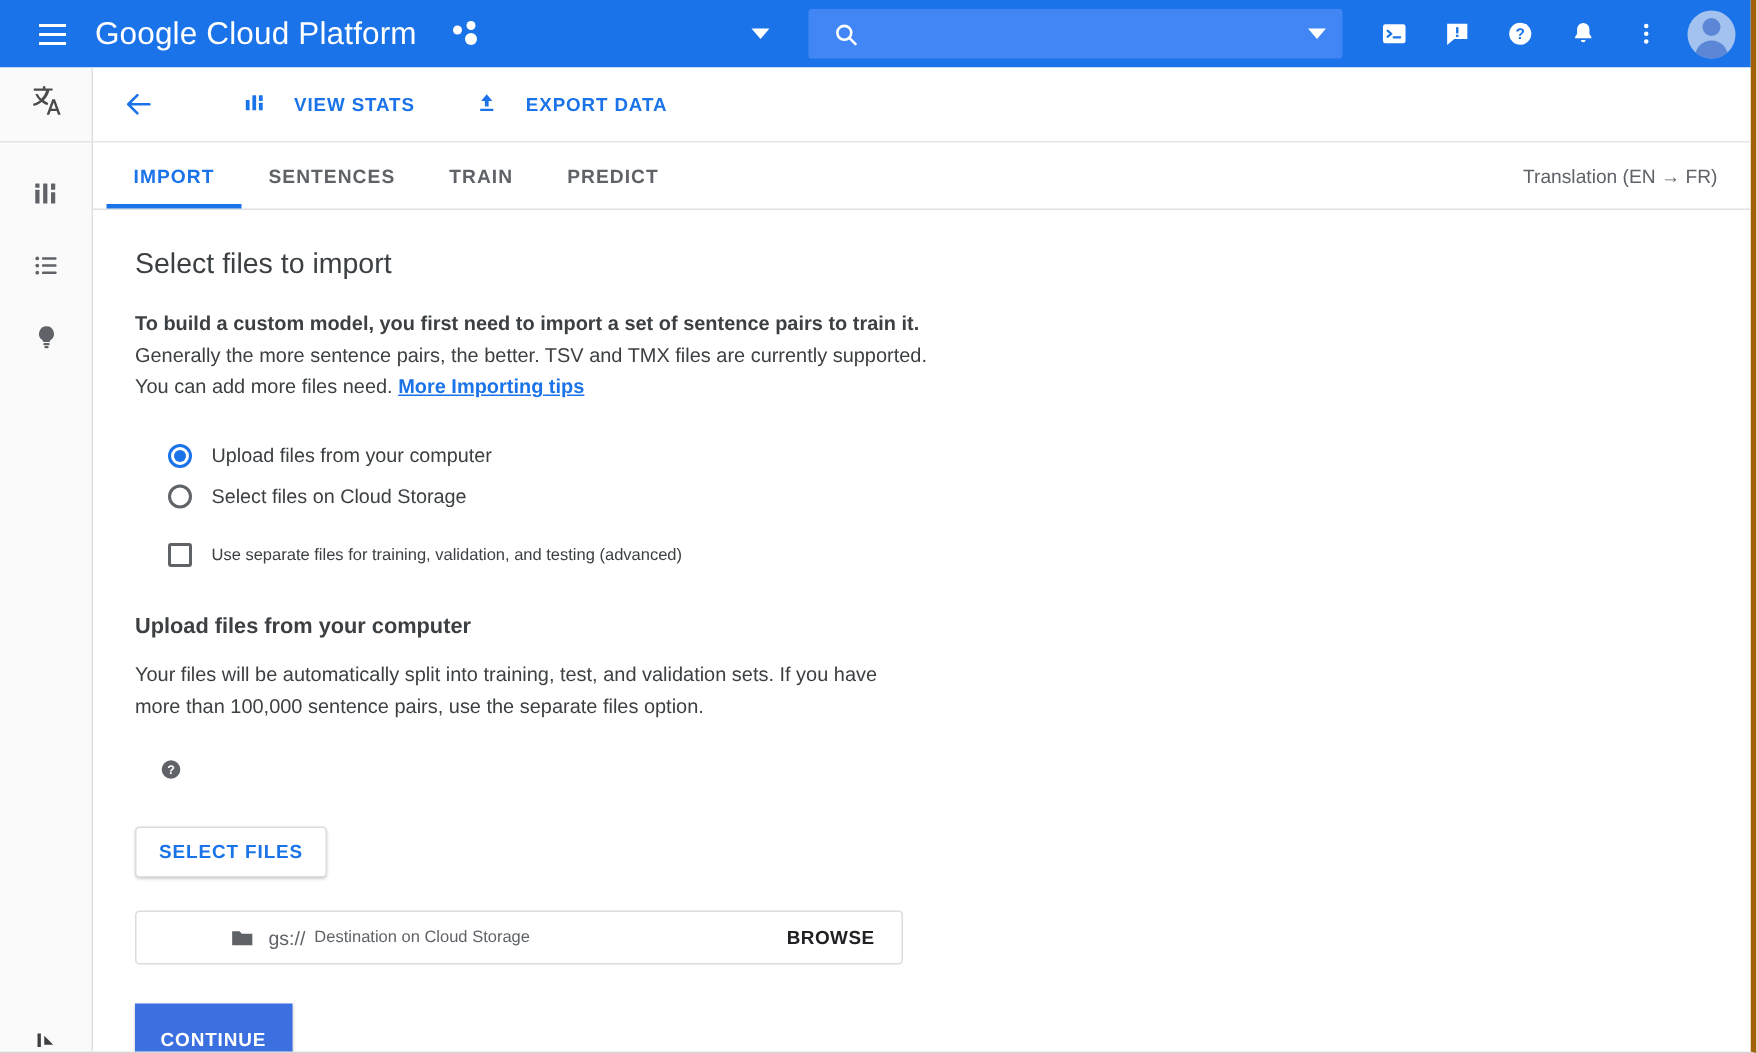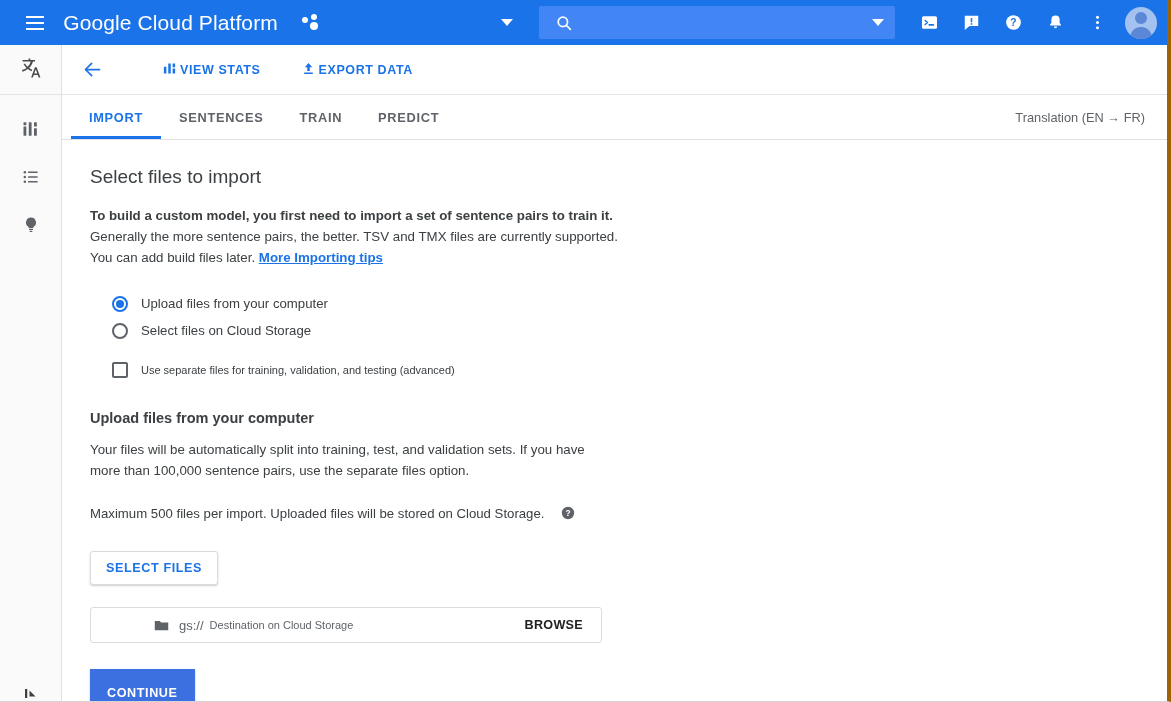--- a/index.html
+++ b/index.html
@@ -159,21 +159,21 @@
     width: 24px; height: 24px;
     margin-left: 18px; margin-right: 12px;
     display:flex;align-items:center;justify-content:center;
     cursor: pointer;
   }
   .ds-title {
     font-size: 19px; color: #212121; font-weight: 400;
     white-space: nowrap;
   }
   .act-btn {
-    display: flex; align-items: center; gap: 3px;
+    display: flex; align-items: center; gap: 19px;
     margin-left: 46px;
     color: #1a73e8;
     font-size: 12.5px; font-weight: bold;
     letter-spacing: .6px;
     cursor: pointer;
     white-space: nowrap;
   }
   .act-btn.second { margin-left: 40px; }
 
   .tabbar {
@@ -480,21 +480,21 @@
       </div>
       <div class="tr-label">Translation (EN → FR)</div>
     </div>
 
     <div class="main">
       <h1 class="h1">Select files to import</h1>
 
       <div class="para bold">To build a custom model, you first need to import a set of sentence pairs to train it.</div>
       <div class="para">Generally the more sentence pairs, the better. TSV and TMX files are currently supported.</div>
       <div class="para">
-        <span>You can add build files later.</span>
+        <span>You can add more files need.</span>
         <span class="lnk">More Importing tips</span>
       </div>
 
       <div class="radio-group">
         <div class="opt-row">
           <span class="radio on"></span>
           <span class="lbl">Upload files from your computer</span>
         </div>
         <div class="opt-row">
           <span class="radio"></span>
@@ -504,21 +504,20 @@
           <span class="cbox"></span>
           <span class="lbl">Use separate files for training, validation, and testing (advanced)</span>
         </div>
       </div>
 
       <h2 class="h2">Upload files from your computer</h2>
       <div class="para">Your files will be automatically split into training, test, and validation sets. If you have</div>
       <div class="para">more than 100,000 sentence pairs, use the separate files option.</div>
 
       <div class="note">
-        <span>Maximum 500 files per import. Uploaded files will be stored on Cloud Storage.</span>
         <span class="help-ico">
           <svg width="16" height="16" viewBox="0 0 24 24">
             <circle cx="12" cy="12" r="9.3" fill="#5f6368"></circle>
             <text x="12" y="16.6" font-family="Liberation Sans, sans-serif" font-size="12.5" font-weight="bold" fill="#ffffff" text-anchor="middle">?</text>
           </svg>
         </span>
       </div>
 
       <div class="select-files-btn">SELECT FILES</div>
 

